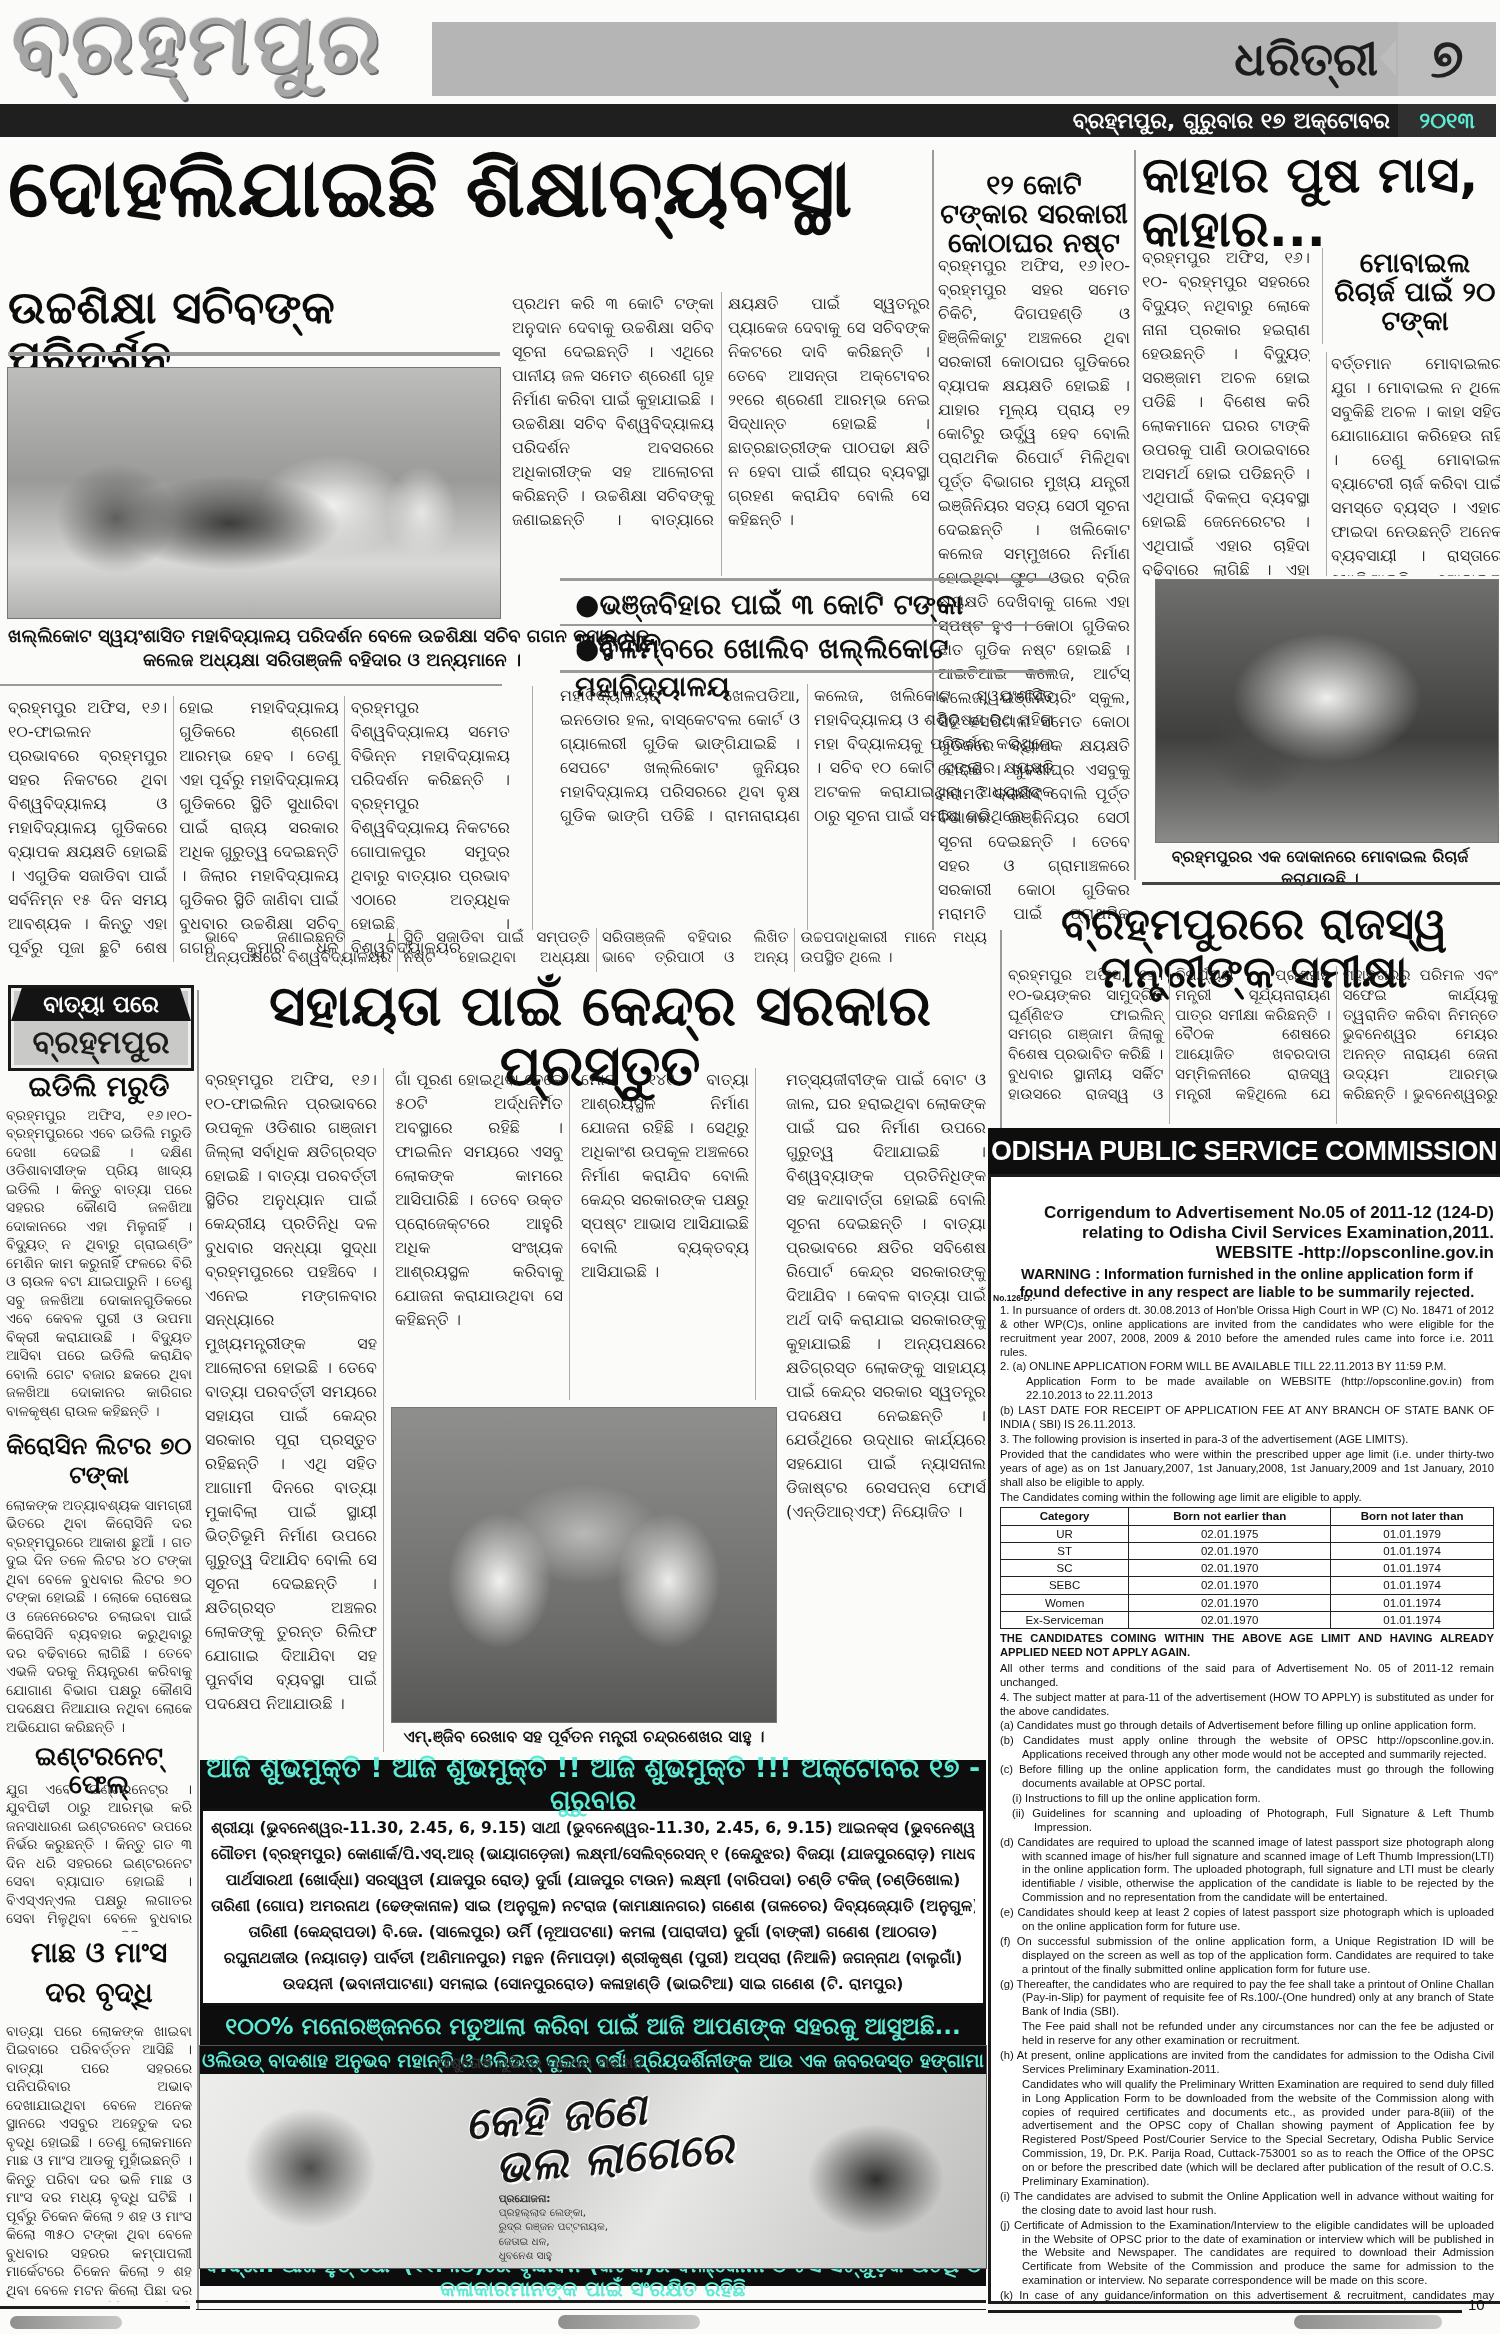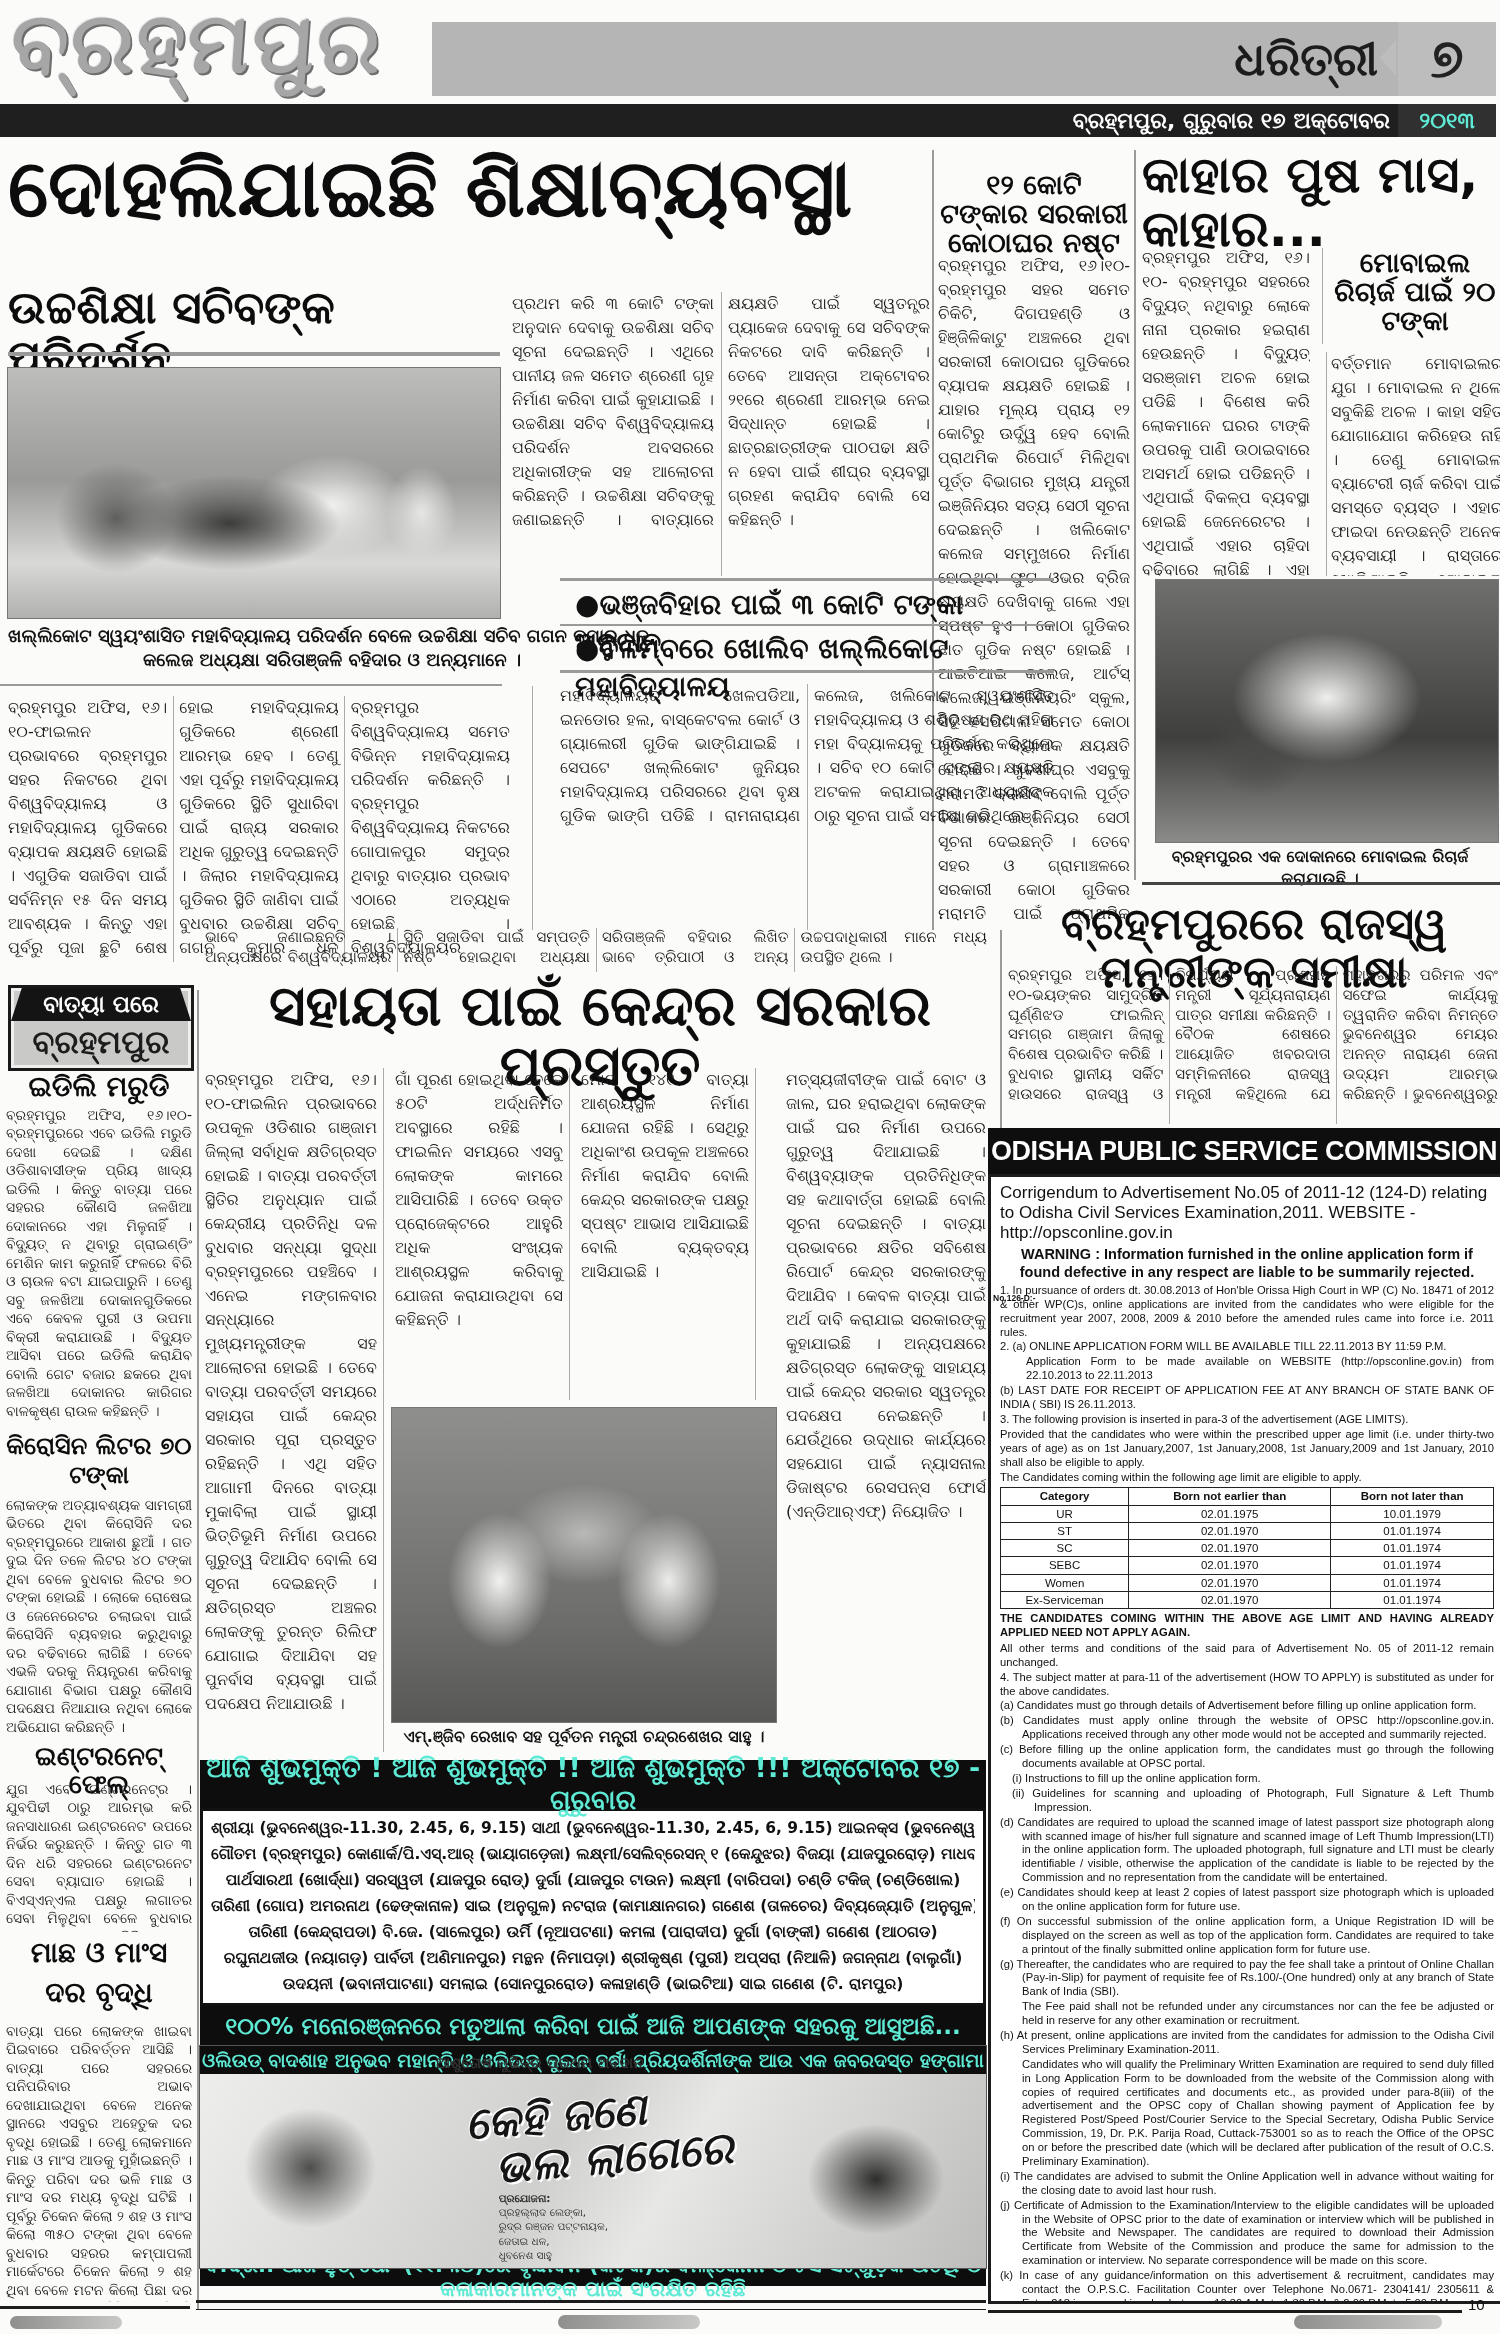--- a/index.html
+++ b/index.html
@@ -46,21 +46,21 @@
   
   .cy-logo{border:3px solid #1a1a1a;background:#c9c9c7;box-shadow:inset 0 0 0 3px #efefed;}
   .cy-top{background:#141414;color:#fff;font-size:23px;font-weight:800;text-align:center;padding:3px 0;
     clip-path:polygon(6% 0,94% 0,100% 100%,0 100%);}
   .cy-bottom{font-size:32px;font-weight:800;text-align:center;color:#1c1c1c;padding-top:2px;}
   
   .opsc-titlebar{background:#0e0e0e;color:#fff;display:flex;align-items:center;justify-content:center;
     font-family:"Liberation Sans",sans-serif;font-weight:700;font-size:27px;letter-spacing:-.5px;white-space:nowrap;}
   .opsc-box{border:3px solid #1c1c1c;background:#fff;padding:6px 9px;overflow:hidden;
     font-family:"Liberation Sans",sans-serif;font-size:11.2px;line-height:1.24;color:#111;text-align:justify;}
-  .opsc-h{font-weight:400;font-size:17px;text-align:left;line-height:1.18;margin:0 0 3px;}
+  .opsc-h{font-weight:700;font-size:17px;text-align:right;line-height:1.18;margin:20px 0 3px;}
   .opsc-warn{font-weight:700;font-size:14.5px;text-align:center;line-height:1.2;margin-bottom:3px;}
   .opsc-ref{position:absolute;left:2px;top:116px;font-size:8.5px;font-weight:700;}
   .opsc-p{margin:1px 0;}
   .opsc-item{margin:1px 0;padding-left:22px;text-indent:-22px;}
   .opsc-table{width:100%;border-collapse:collapse;margin:3px 0;}
   .opsc-table td,.opsc-table th{border:1px solid #222;font-size:11.5px;text-align:center;padding:1px 2px;}
   .opsc-table th{font-weight:700;}
   .opsc-note{font-weight:700;margin:2px 0;}
   
   .ad-black{background:#0d0d0d;color:#5eead4;display:flex;align-items:center;justify-content:center;font-weight:800;text-align:center;}
@@ -173,21 +173,21 @@
     <table class="opsc-table">
       <tbody>
           <tr>
         <th style="width:26%;">Category</th>
         <th style="width:41%;">Born not earlier than</th>
         <th style="width:33%;">Born not later than</th>
       </tr>
       <tr>
             <td>UR</td>
             <td>02.01.1975</td>
-            <td>10.01.1979</td>
+            <td>01.01.1979</td>
           </tr>
       <tr>
             <td>ST</td>
             <td>02.01.1970</td>
             <td>01.01.1974</td>
           </tr>
       <tr>
             <td>SC</td>
             <td>02.01.1970</td>
             <td>01.01.1974</td>

